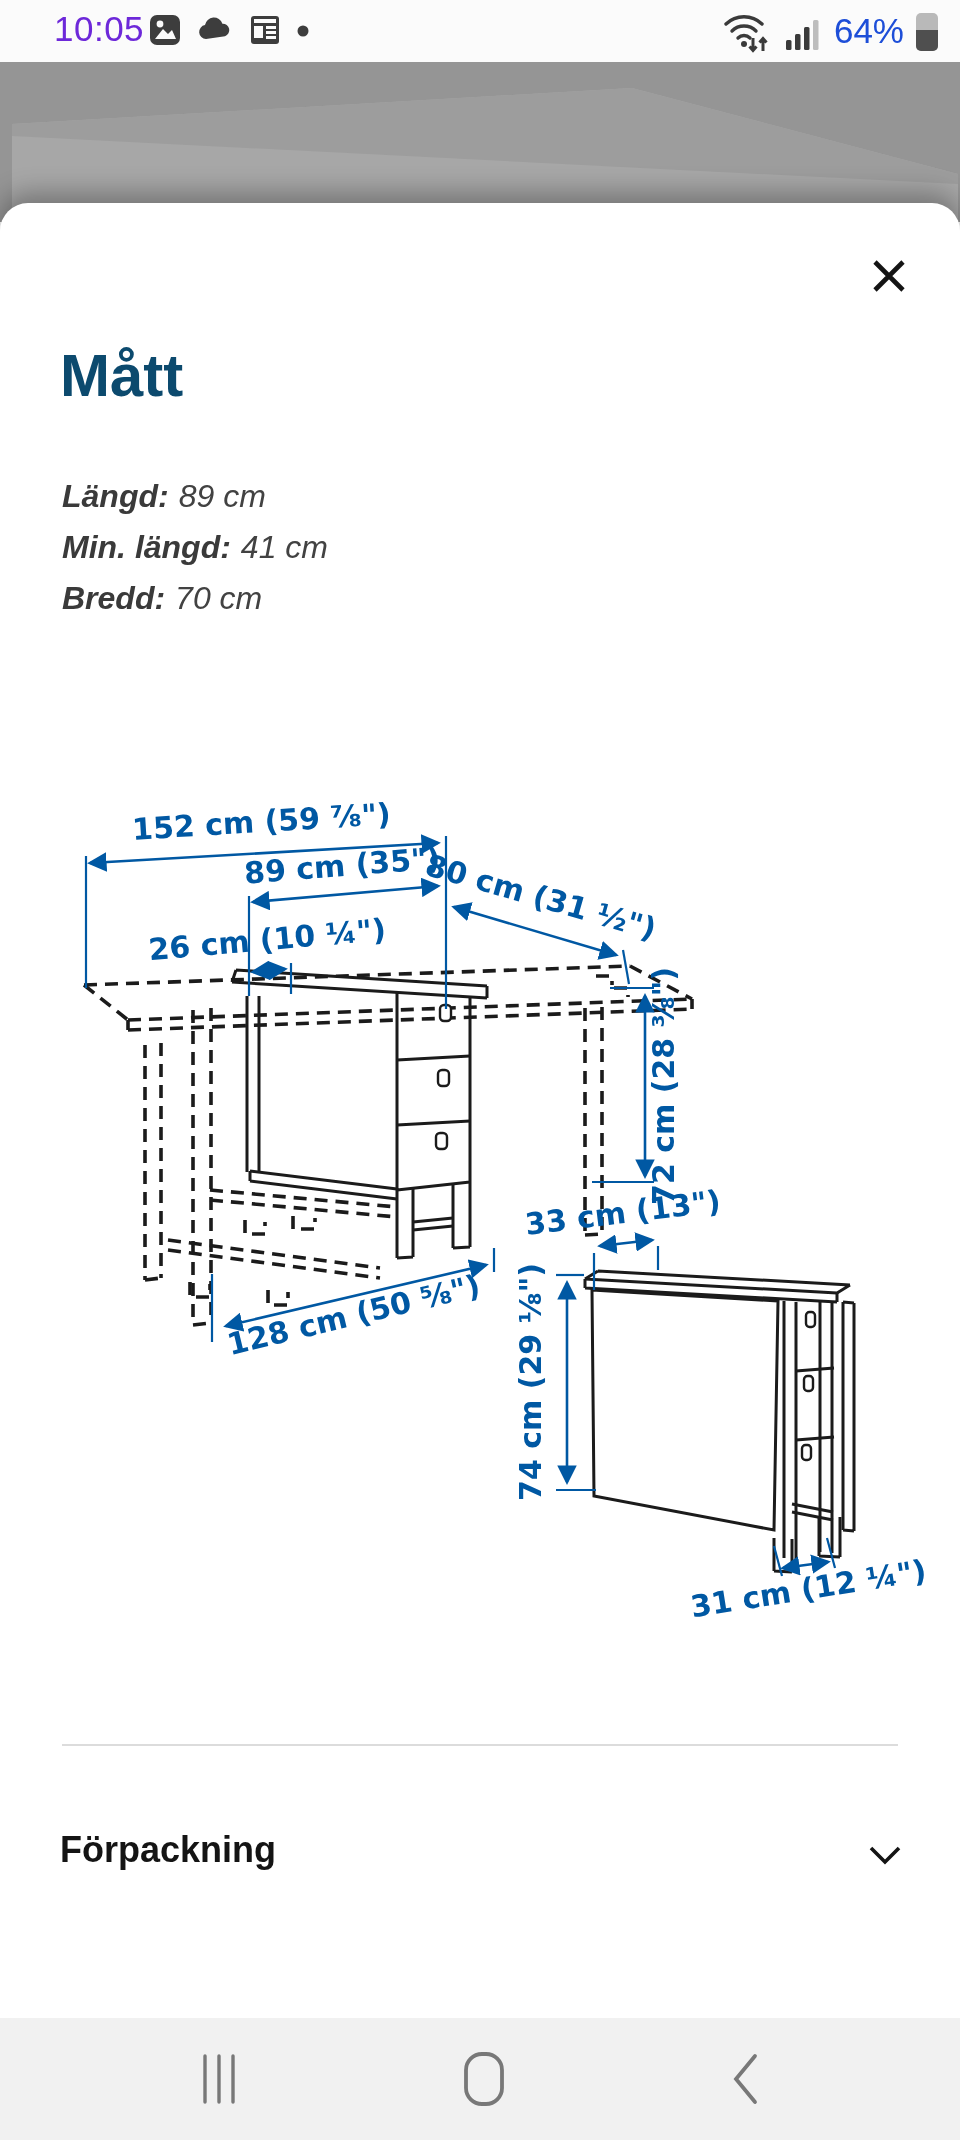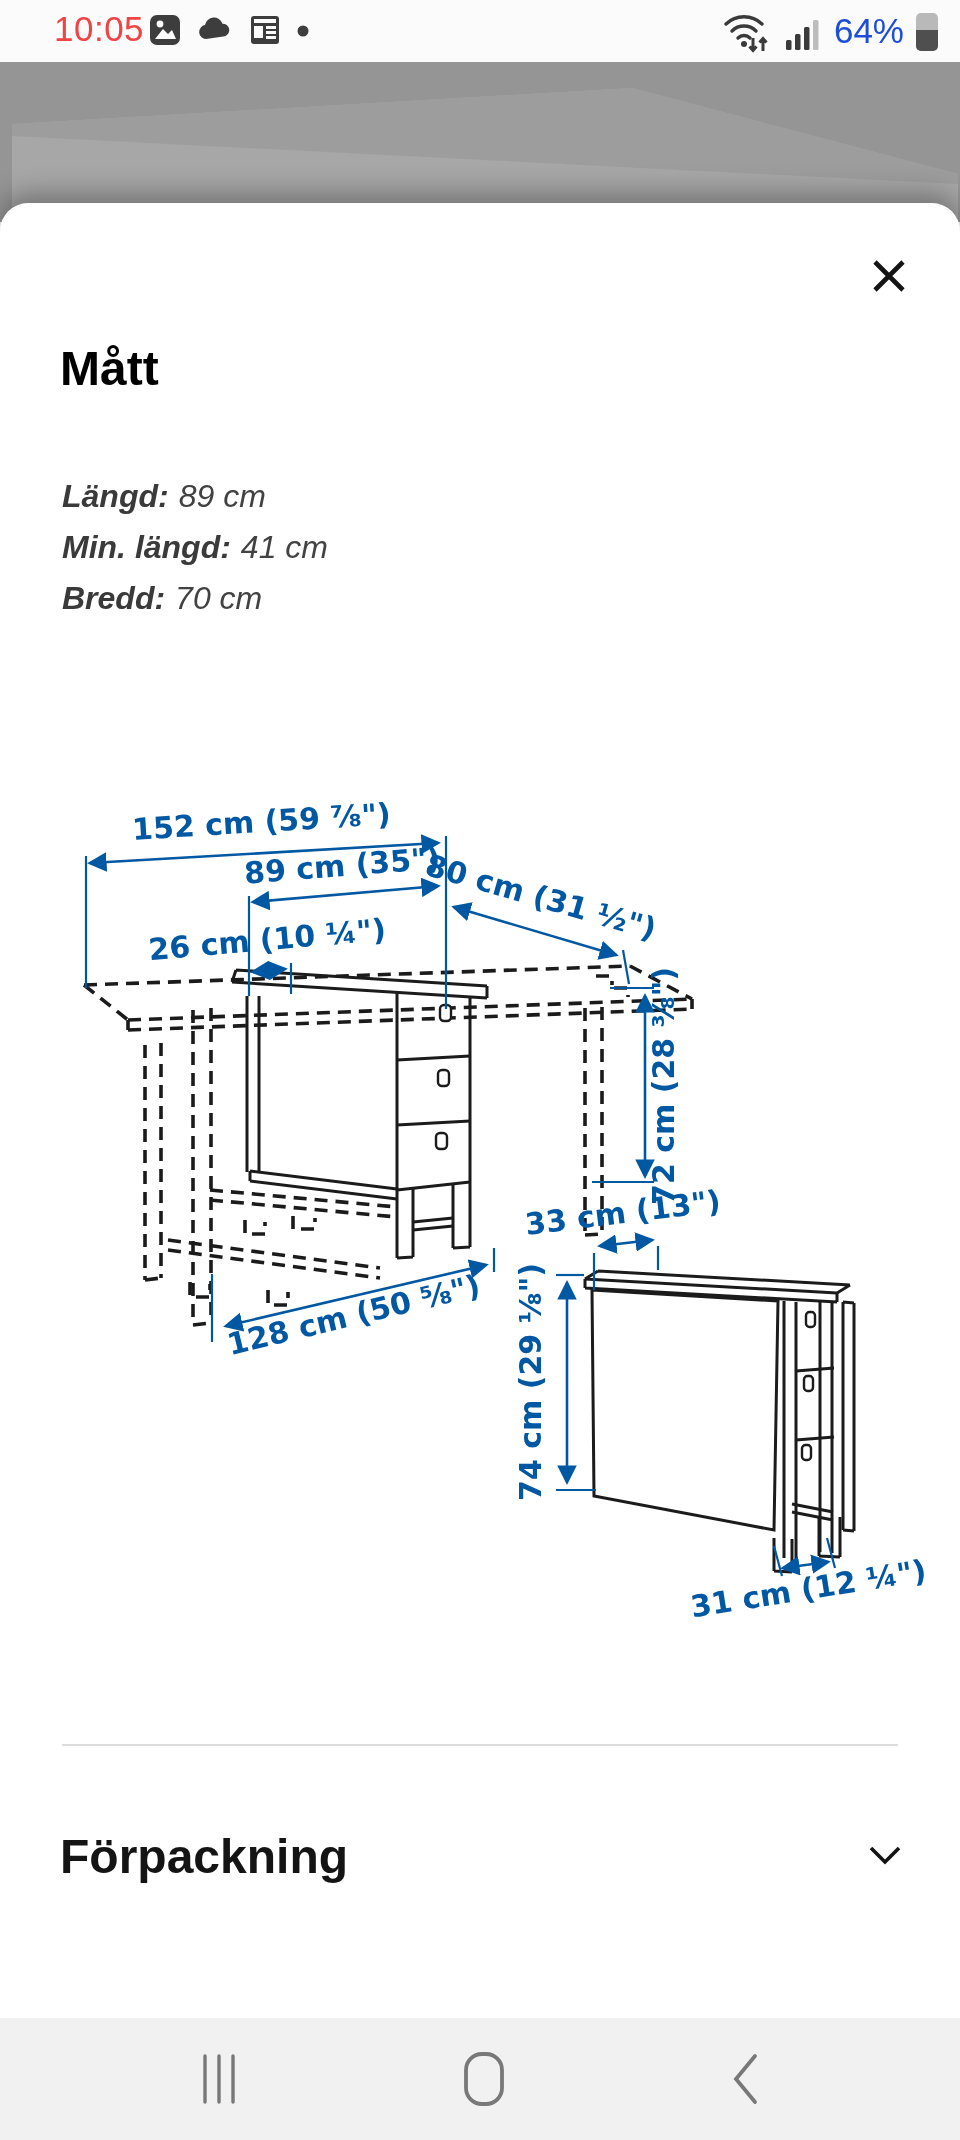--- a/index.html
+++ b/index.html
@@ -1,38 +1,38 @@
 <!DOCTYPE html>
 <html><head>
 <meta charset="utf-8">
 <style>
   html,body{margin:0;padding:0;background:#222;}
   .screen{position:relative;width:960px;height:2140px;background:#fff;overflow:hidden;
           font-family:"Liberation Sans",sans-serif;}
   
   .statusbar{position:absolute;left:0;top:0;width:960px;height:62px;background:#fbfbfb;z-index:50;}
-  .sb-time{position:absolute;left:54px;top:9px;font-size:35px;color:#ef4444;letter-spacing:.5px;}
+  .sb-time{position:absolute;left:54px;top:9px;font-size:35px;color:#6d28d9;letter-spacing:.5px;}
   .sb-left-icons{position:absolute;left:148px;top:12px;display:flex;align-items:center;gap:14px;}
   .sb-right{position:absolute;right:20px;top:8px;display:flex;align-items:center;gap:10px;}
   .sb-pct{font-size:35px;color:#1d4ed8;}
   
   .backdrop{position:absolute;left:0;top:62px;width:960px;height:160px;background:#959595;z-index:1;}
   
   .sheet{position:absolute;left:0;top:203px;width:960px;height:1937px;background:#fff;
          border-radius:28px 28px 0 0;box-shadow:0 -10px 26px rgba(0,0,0,.30);z-index:10;}
   .close-btn{position:absolute;right:42px;top:44px;width:58px;height:58px;display:flex;
              align-items:center;justify-content:center;background:none;border:none;cursor:pointer;padding:0;}
-  .title{position:absolute;left:60px;top:138px;font-size:48px;font-weight:700;color:#000000;margin:0;}
+  .title{position:absolute;left:60px;top:138px;font-size:60px;font-weight:700;color:#0c4a6e;margin:0;}
   .dim-list{position:absolute;left:62px;top:268px;font-style:italic;}
   .dim-row{font-size:32px;color:#424242;line-height:51px;white-space:nowrap;}
   .dim-row .lbl{font-weight:700;color:#3a3a3a;margin-right:10px;}
   .diagram{position:absolute;left:40px;top:577px;width:890px;height:880px;}
   .divider{position:absolute;left:62px;top:1541px;width:836px;height:0;border-top:2px solid #dcdcdc;}
   .pack-row{position:absolute;left:0;top:1608px;width:960px;height:92px;cursor:pointer;}
-  .pack-label{position:absolute;left:60px;top:18px;font-size:48px;font-weight:700;color:#141414;}
+  .pack-label{position:absolute;left:60px;top:18px;font-size:36px;font-weight:700;color:#141414;}
   .pack-chevron{position:absolute;right:58px;top:34px;}
   
   .navbar{position:absolute;left:0;top:2018px;width:960px;height:122px;background:#f1f1f1;z-index:60;
           display:flex;align-items:center;justify-content:space-between;padding:0 195px;box-sizing:border-box;}
   .nav-btn{background:none;border:none;padding:6px;cursor:pointer;display:flex;align-items:center;justify-content:center;}
   
   .dimtext{font-family:"DejaVu Sans","Liberation Sans",sans-serif;font-size:30px;font-weight:700;}
 </style>
 </head>
 <body>

